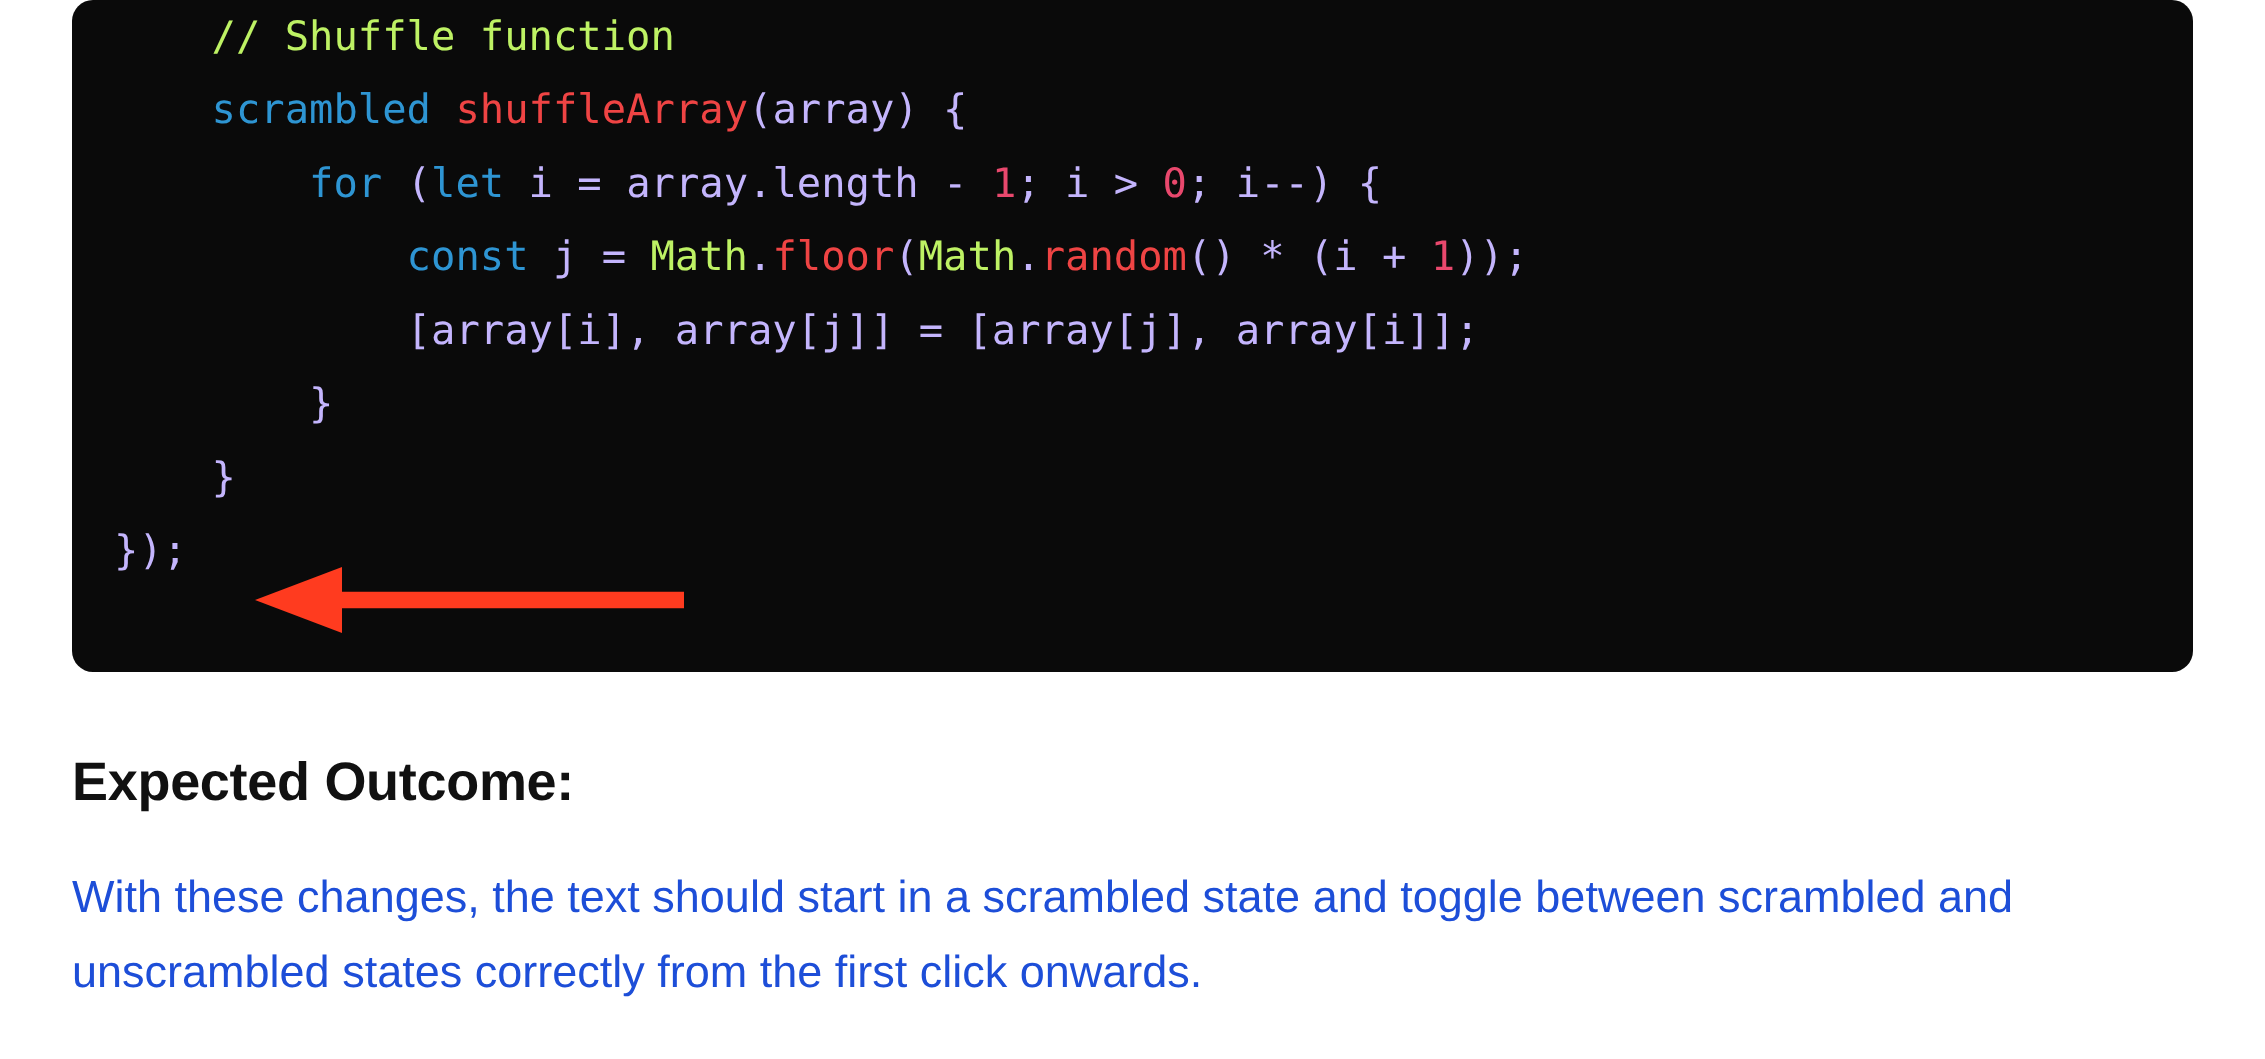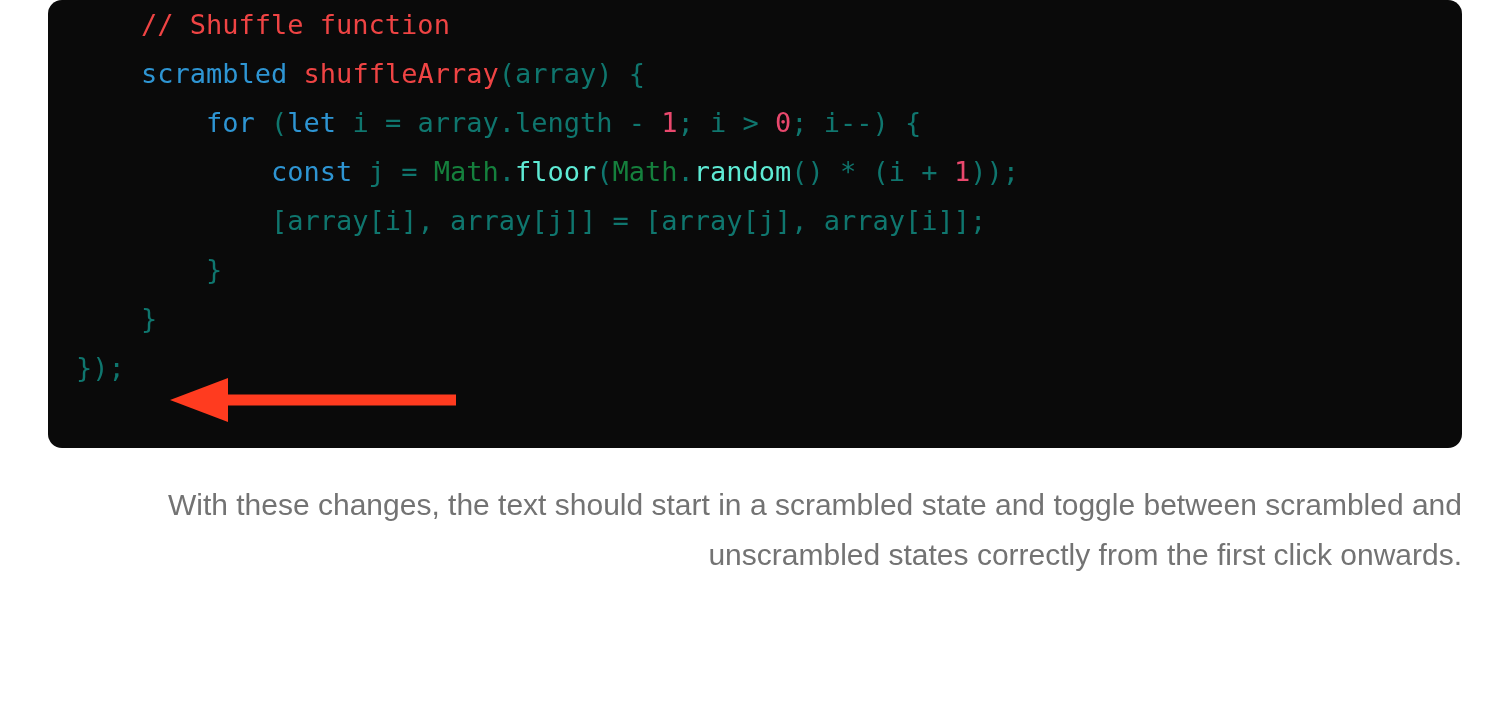--- a/index.html
+++ b/index.html
@@ -10,27 +10,27 @@
     background: #0a0a0a;
     border-radius: 14px;
     padding: 0px 28px 56px 28px;
     color: #e6e6e6;
     font-family: ui-monospace, SFMono-Regular, "SF Mono", Menlo, Consolas, monospace;
     font-size: 27px;
     line-height: 49px;
     overflow: visible;
   }
   .code-block pre { white-space: pre; }
-  .tok-comment { color: #ef4444; }
+  .tok-comment { color: #bef264; }
   .tok-keyword { color: #2e95d3; }   
   .tok-fname   { color: #ef4444; }   
-  .tok-prop    { color: #5eead4; }   
-  .tok-class   { color: #15803d; }   
+  .tok-prop    { color: #ef4444; }   
+  .tok-class   { color: #bef264; }   
   .tok-num     { color: #e9486d; }   
-  .tok-default { color: #0f766e; }
+  .tok-default { color: #c4b5fd; }
 
   .arrow-annotation {
     position: absolute;
     left: 118px;
     bottom: 18px;
     display: flex;
     align-items: center;
     pointer-events: none;
   }
 
@@ -38,24 +38,23 @@
     margin-top: 52px;
     font-size: 36px;
     font-weight: 700;
     color: #111;
     letter-spacing: -0.2px;
   }
   p.body-text {
     margin-top: 32px;
     font-size: 30px;
     line-height: 50px;
-    color: #737373;
+    color: #1d4ed8;
     font-weight: 400;
     max-width: 1420px;
-    text-align: right;
   }
 </style>
 </head>
 <body>
 
 <div class="page">
 
   <div class="code-block">
 <pre>    <span class="tok-comment">// Shuffle function</span>
     <span class="tok-keyword">scrambled</span> <span class="tok-fname">shuffleArray</span><span class="tok-default">(array) {</span>
@@ -67,15 +66,16 @@
 <span class="tok-default">});</span></pre>
 
     <div class="arrow-annotation">
       <svg width="300" height="60" viewBox="0 0 300 60">
         <line x1="60" y1="30" x2="290" y2="30" stroke="#ff3b1f" stroke-width="11" stroke-linecap="butt"></line>
         <polygon points="4,30 62,8 62,52" fill="#ff3b1f"></polygon>
       </svg>
     </div>
   </div>
 
+  <h2 class="section-heading">Expected Outcome:</h2>
   <p class="body-text">With these changes, the text should start in a scrambled state and toggle between scrambled and unscrambled states correctly from the first click onwards.</p>
 
 </div>
 
 </body></html>

